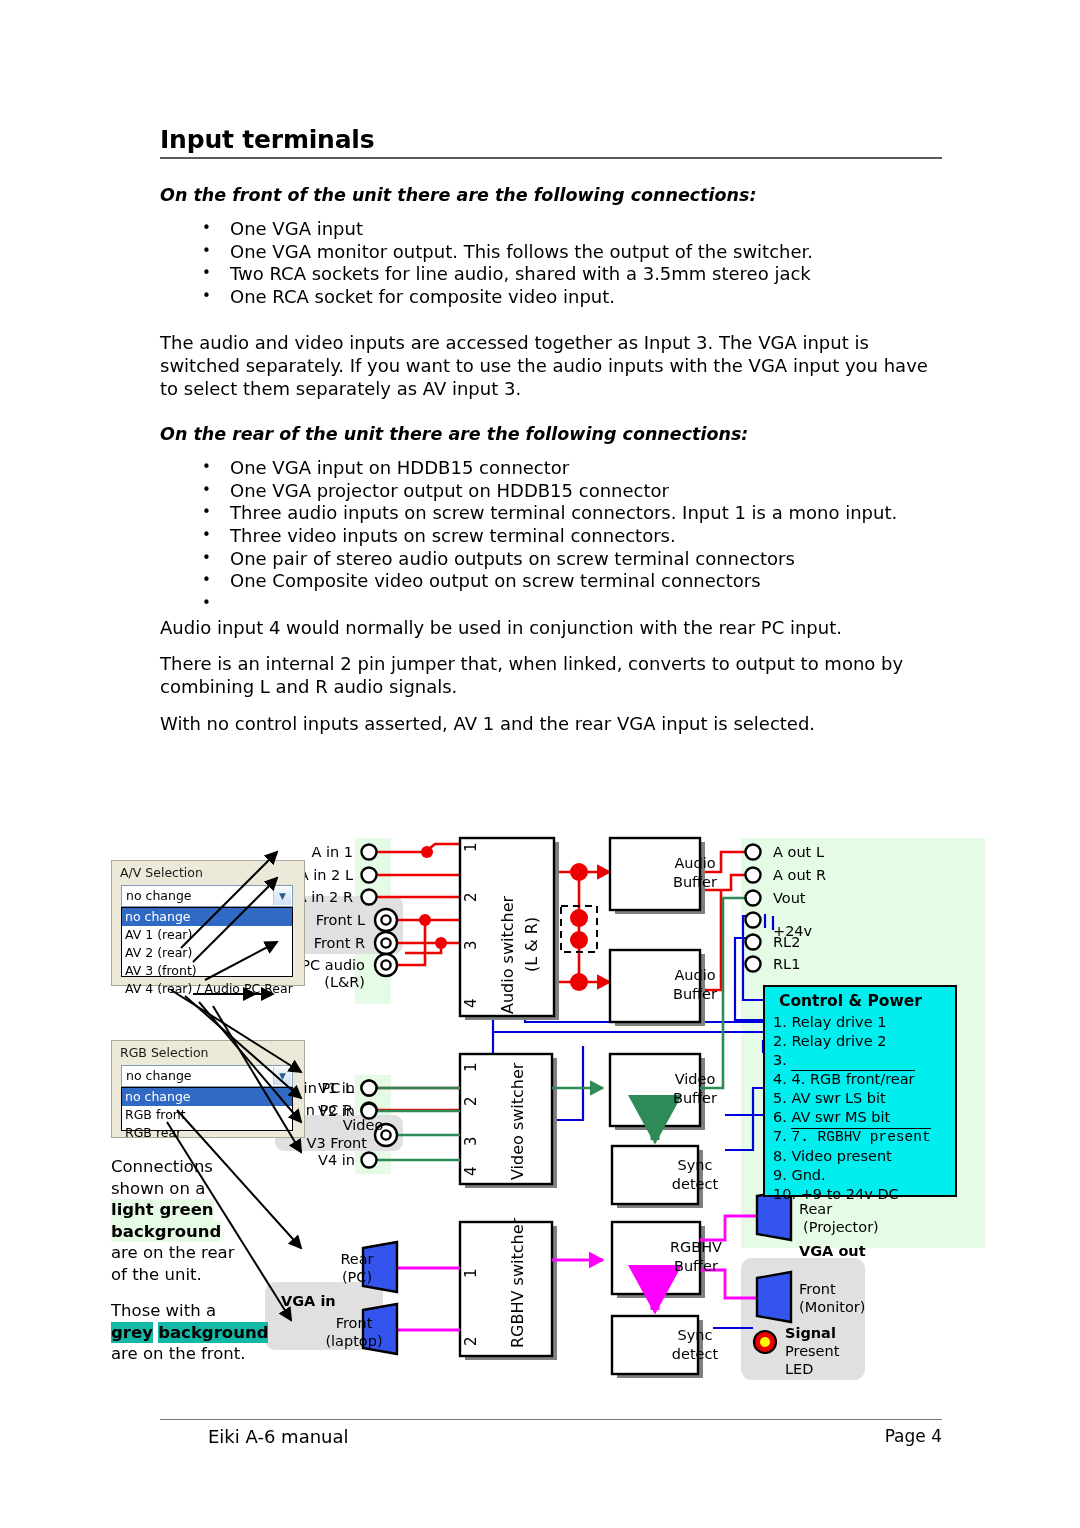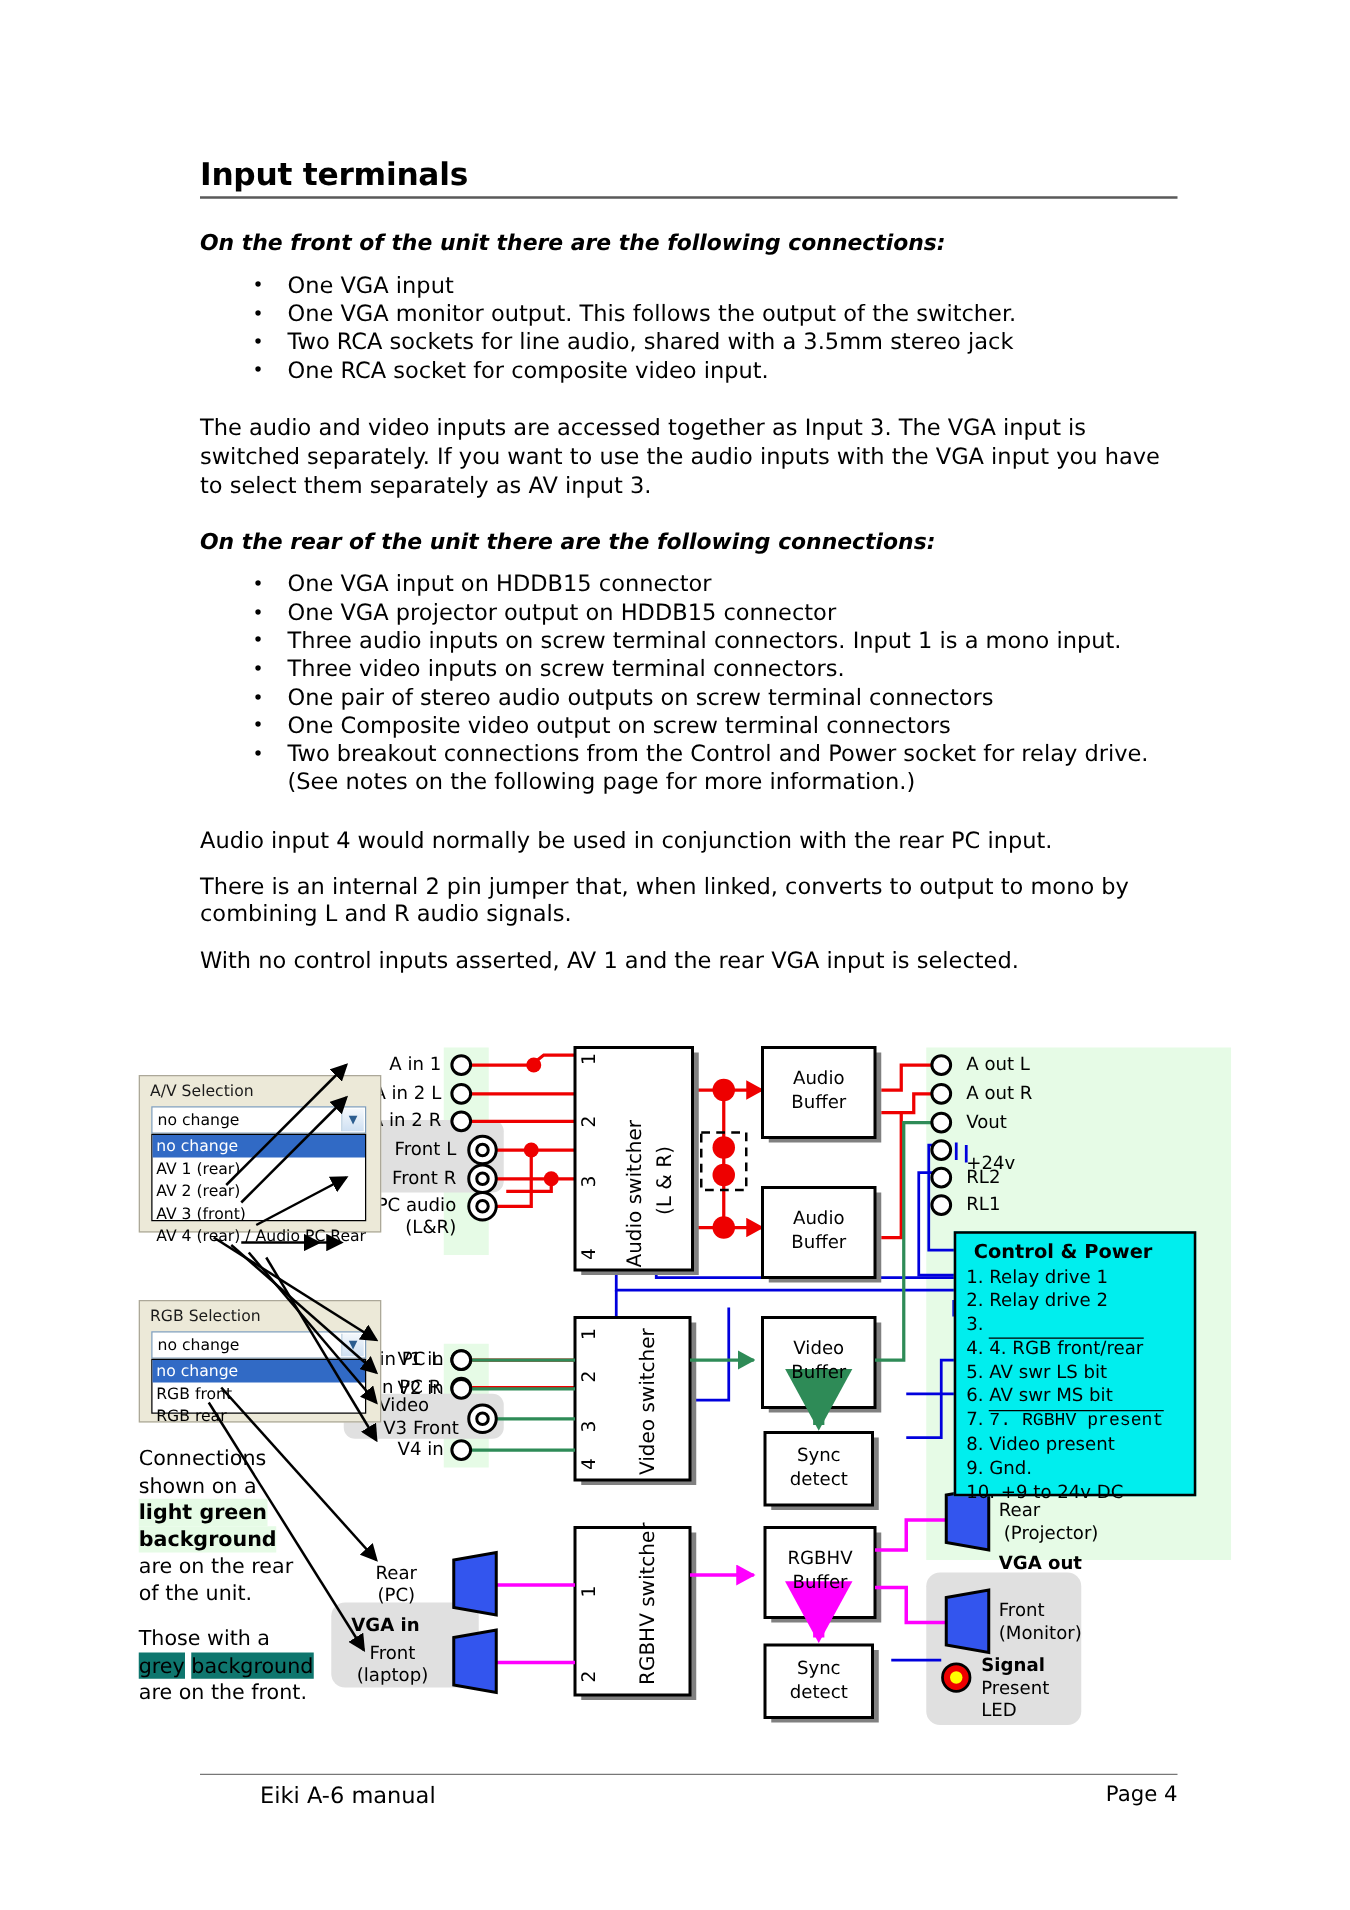--- a/index.html
+++ b/index.html
@@ -26,39 +26,39 @@
           display:flex;align-items:center;justify-content:center;}
   .banner span{font-size:17px;}
   .banner b{font-weight:bold;}
 
   
   .diag{position:absolute;left:105px;top:830px;width:880px;height:570px;}
   .diag svg{position:absolute;left:0;top:0;}
 
   .lbl{position:absolute;font-size:14.5px;line-height:15.5px;white-space:nowrap;}
   .lbl.r{text-align:right;}
-  .lbl.c{text-align:center;}
+  .lbl.c{text-align:center;padding-left:40px;}
   .b{font-weight:bold;}
 
   
   .combo{position:absolute;background:#ece9d8;border:1px solid #aca899;}
   .combo .cap{position:absolute;left:8px;top:4px;font-size:12.5px;color:#1a1a1a;}
   .combo .field{position:absolute;background:#fff;border:1px solid #7f9db9;
                 box-sizing:border-box;font-size:12.5px;padding:2px 4px;}
   .combo .arw{position:absolute;width:17px;top:1px;bottom:1px;
               background:linear-gradient(#f4f8fc,#cfe0f2);border-left:1px solid #b7cde0;
               display:flex;align-items:center;justify-content:center;font-size:9px;color:#2c5d8f;}
   .combo .list{position:absolute;background:#fff;border:1px solid #000;box-sizing:border-box;}
   .combo .opt{font-size:12.5px;padding:0 3px;height:18px;line-height:18px;white-space:nowrap;}
   .combo .opt.sel{background:#316ac5;color:#fff;}
 
   
   .keytxt{position:absolute;font-size:16.5px;line-height:21.5px;}
   .hl-green{background:#e6fbe6;font-weight:bold;}
-  .hl-grey{background:#0f766e;font-weight:normal;}
+  .hl-grey{background:#14b8a6;font-weight:bold;}
 
   
   .frule{position:absolute;left:160px;top:1419px;width:782px;height:1px;background:#777;}
   .fl{position:absolute;left:160px;top:1426px;font-size:18px;margin-left:48px;}
   .fr{position:absolute;right:138px;top:1426px;font-size:17px;}
 </style>
 </head>
 <body>
 
 <div class="page">
@@ -82,21 +82,21 @@
 
     <div class="sub">On the rear of the unit there are the following connections:</div>
 
     <ul class="bul">
       <li><span class="bt">•</span><span>One VGA input on HDDB15 connector</span></li>
       <li><span class="bt">•</span><span>One VGA projector output on HDDB15 connector</span></li>
       <li><span class="bt">•</span><span>Three audio inputs on screw terminal connectors. Input 1 is a mono input.</span></li>
       <li><span class="bt">•</span><span>Three video inputs on screw terminal connectors.</span></li>
       <li><span class="bt">•</span><span>One pair of stereo audio outputs on screw terminal connectors</span></li>
       <li><span class="bt">•</span><span>One Composite video output on screw terminal connectors</span></li>
-      <li><span class="bt">•</span><span>Two breakout connections from the Control and Power socket for relay drive. (See notes on the following page for more information.)</span></li>
+      <li><span class="bt">•</span></li>
     </ul>
 
     <div class="gap"></div>
     <p class="para">Audio input 4 would normally be used in conjunction with the rear PC input.</p>
     <p class="para">There is an internal 2 pin jumper that, when linked, converts to output to mono by combining L and R audio signals.</p>
     <p class="para">With no control inputs asserted, AV 1 and the rear VGA input is selected.</p>
   </div>
 
 
   <div class="diag">

